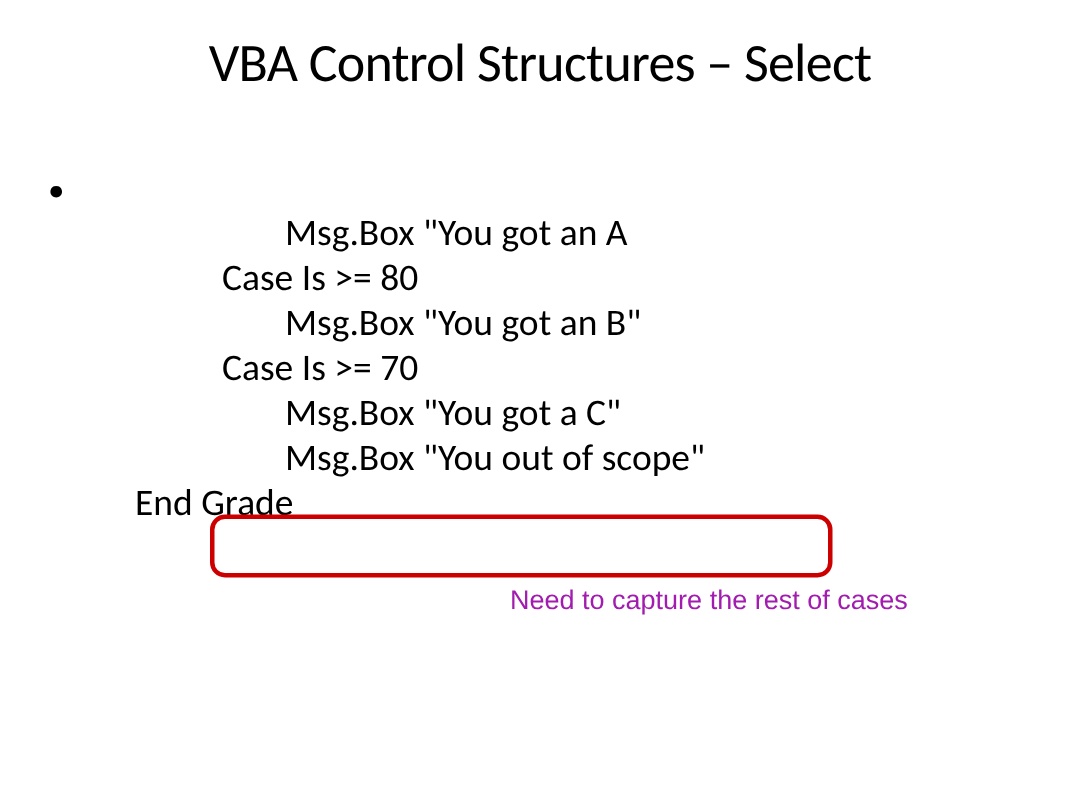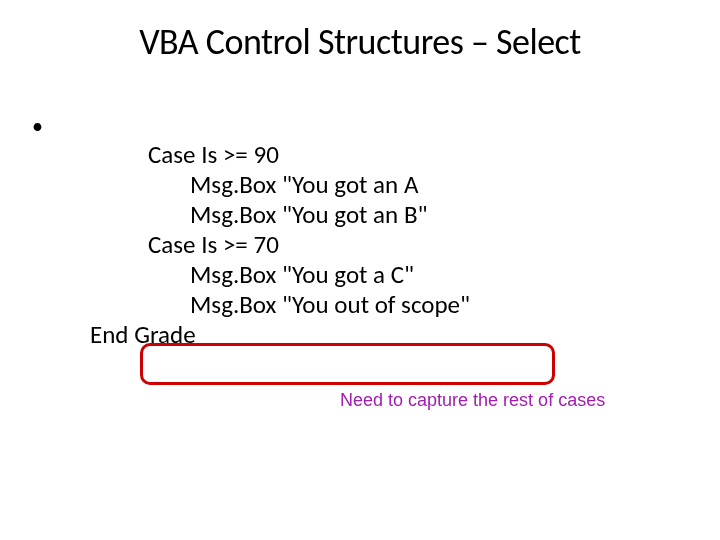--- a/index.html
+++ b/index.html
@@ -60,22 +60,22 @@
 </head>
 <body>
 
 <div class="slide">
   <h1 class="title">VBA Control Structures – Select</h1>
 
   <div class="content">
     <div class="bullet-row line-0">
       <span class="bullet">•</span>
     </div>
-    <div class="line-1">Case Is &gt;= 90</div>
     <div class="line-2">Msg.Box "You got an A</div>
+    <div class="line-1">Case Is &gt;= 80</div>
     <div class="line-2">Msg.Box "You got an B"</div>
     <div class="line-1">Case Is &gt;= 70</div>
     <div class="line-2">Msg.Box "You got a C"</div>
     <div class="line-2">Msg.Box "You out of scope"</div>
     <div class="line-end">End Grade</div>
 
     <div class="highlight-box" style="left:90px; top:229px; width:415px; height:42px;"></div>
 
     <div class="annotation" style="left:290px; top:276px;">Need to capture the rest of cases</div>
   </div>

